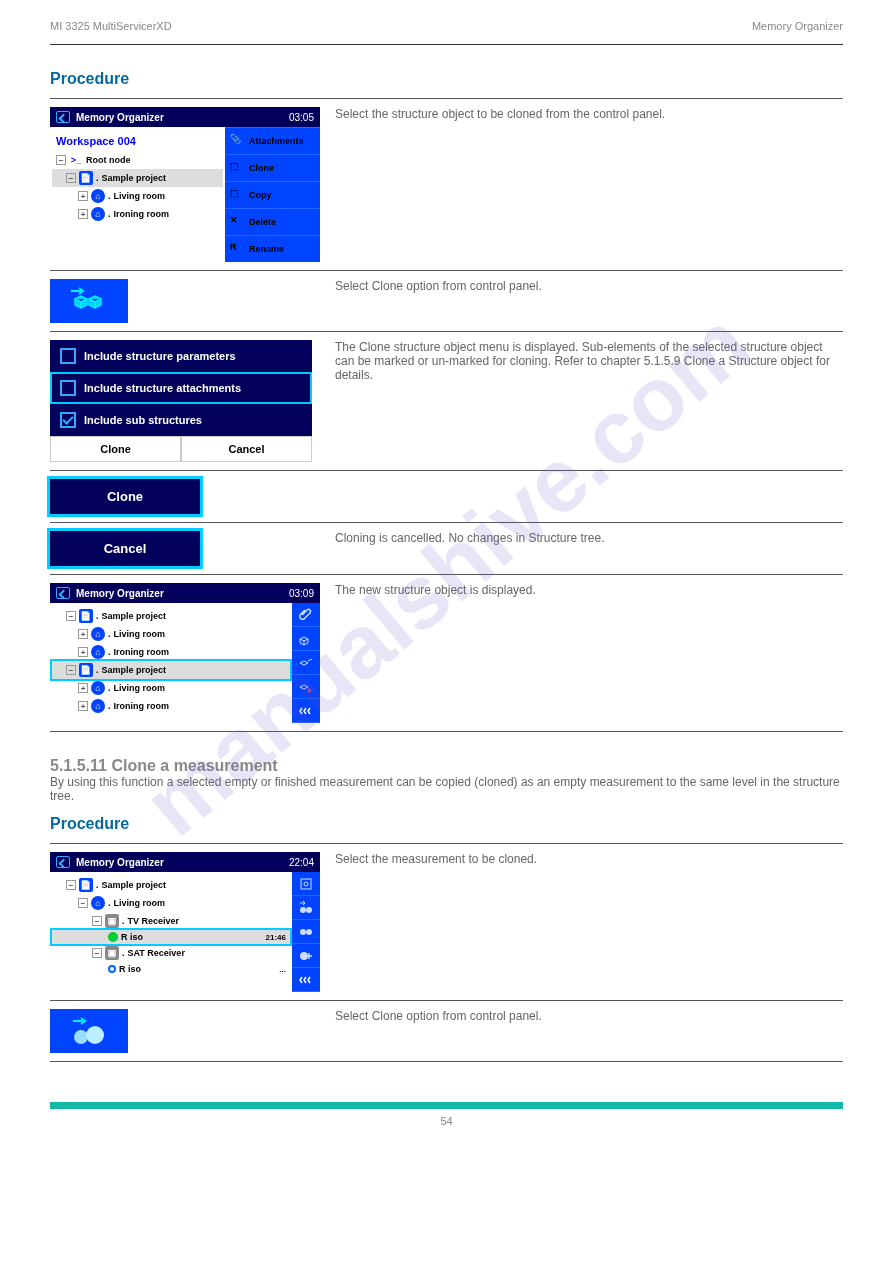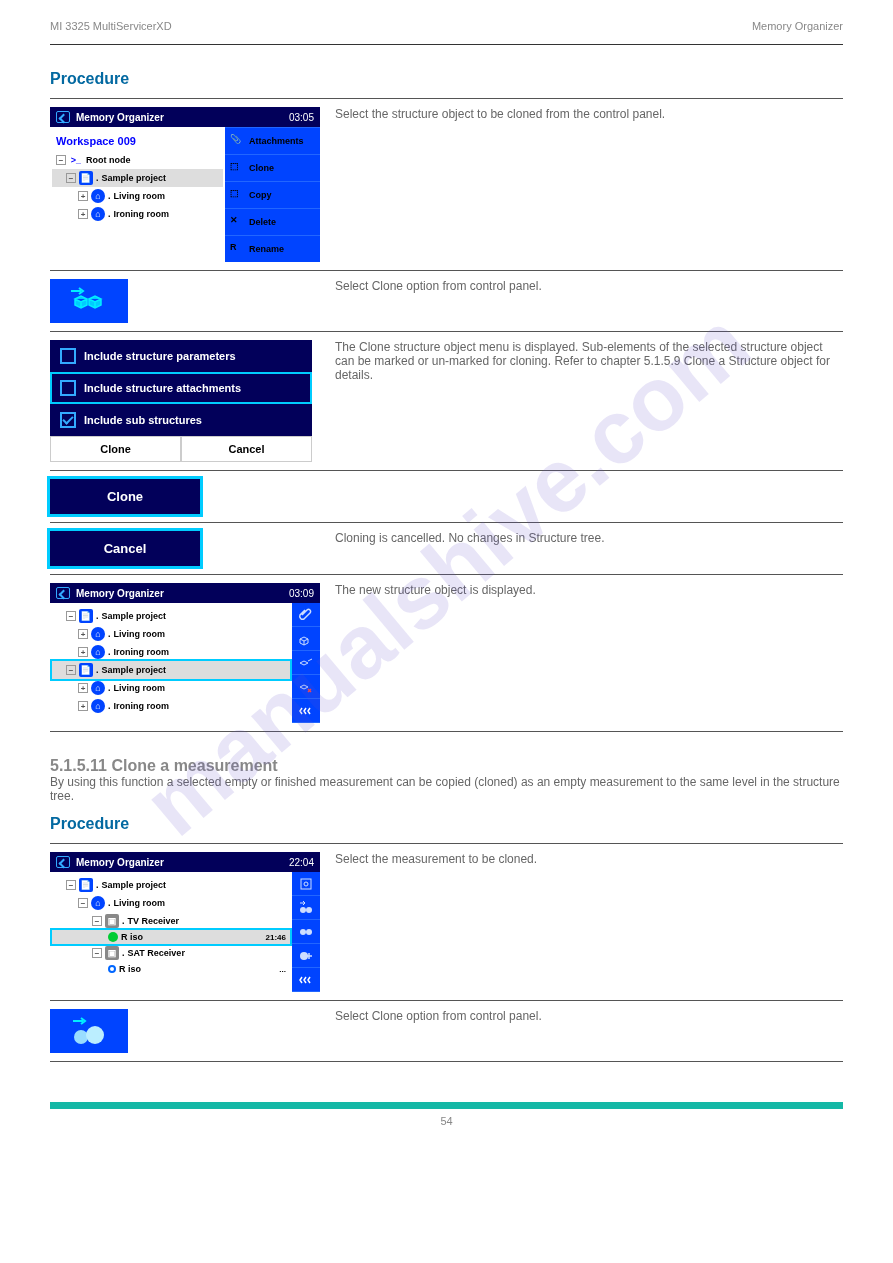--- a/index.html
+++ b/index.html
@@ -78,21 +78,21 @@
 <div class="row">
   <div class="left">
     <div class="dev">
       <div class="dev-hdr">
         <span class="back"></span>
         <span class="ttl">Memory Organizer</span>
         <span class="time">03:05</span>
       </div>
       <div class="dev-body">
         <div class="tree">
-          <div class="ws">Workspace 009</div>
+          <div class="ws">Workspace 004</div>
           <div class="tree-row">
               <span class="exp">−</span>
               <span class="ic gt">&gt;_</span>
               <span>Root node</span>
             </div>
           <div class="tree-row ind1 sel">
               <span class="exp">−</span>
               <span class="ic doc">📄</span>
               <span>.</span>
               <span>Sample project</span>

